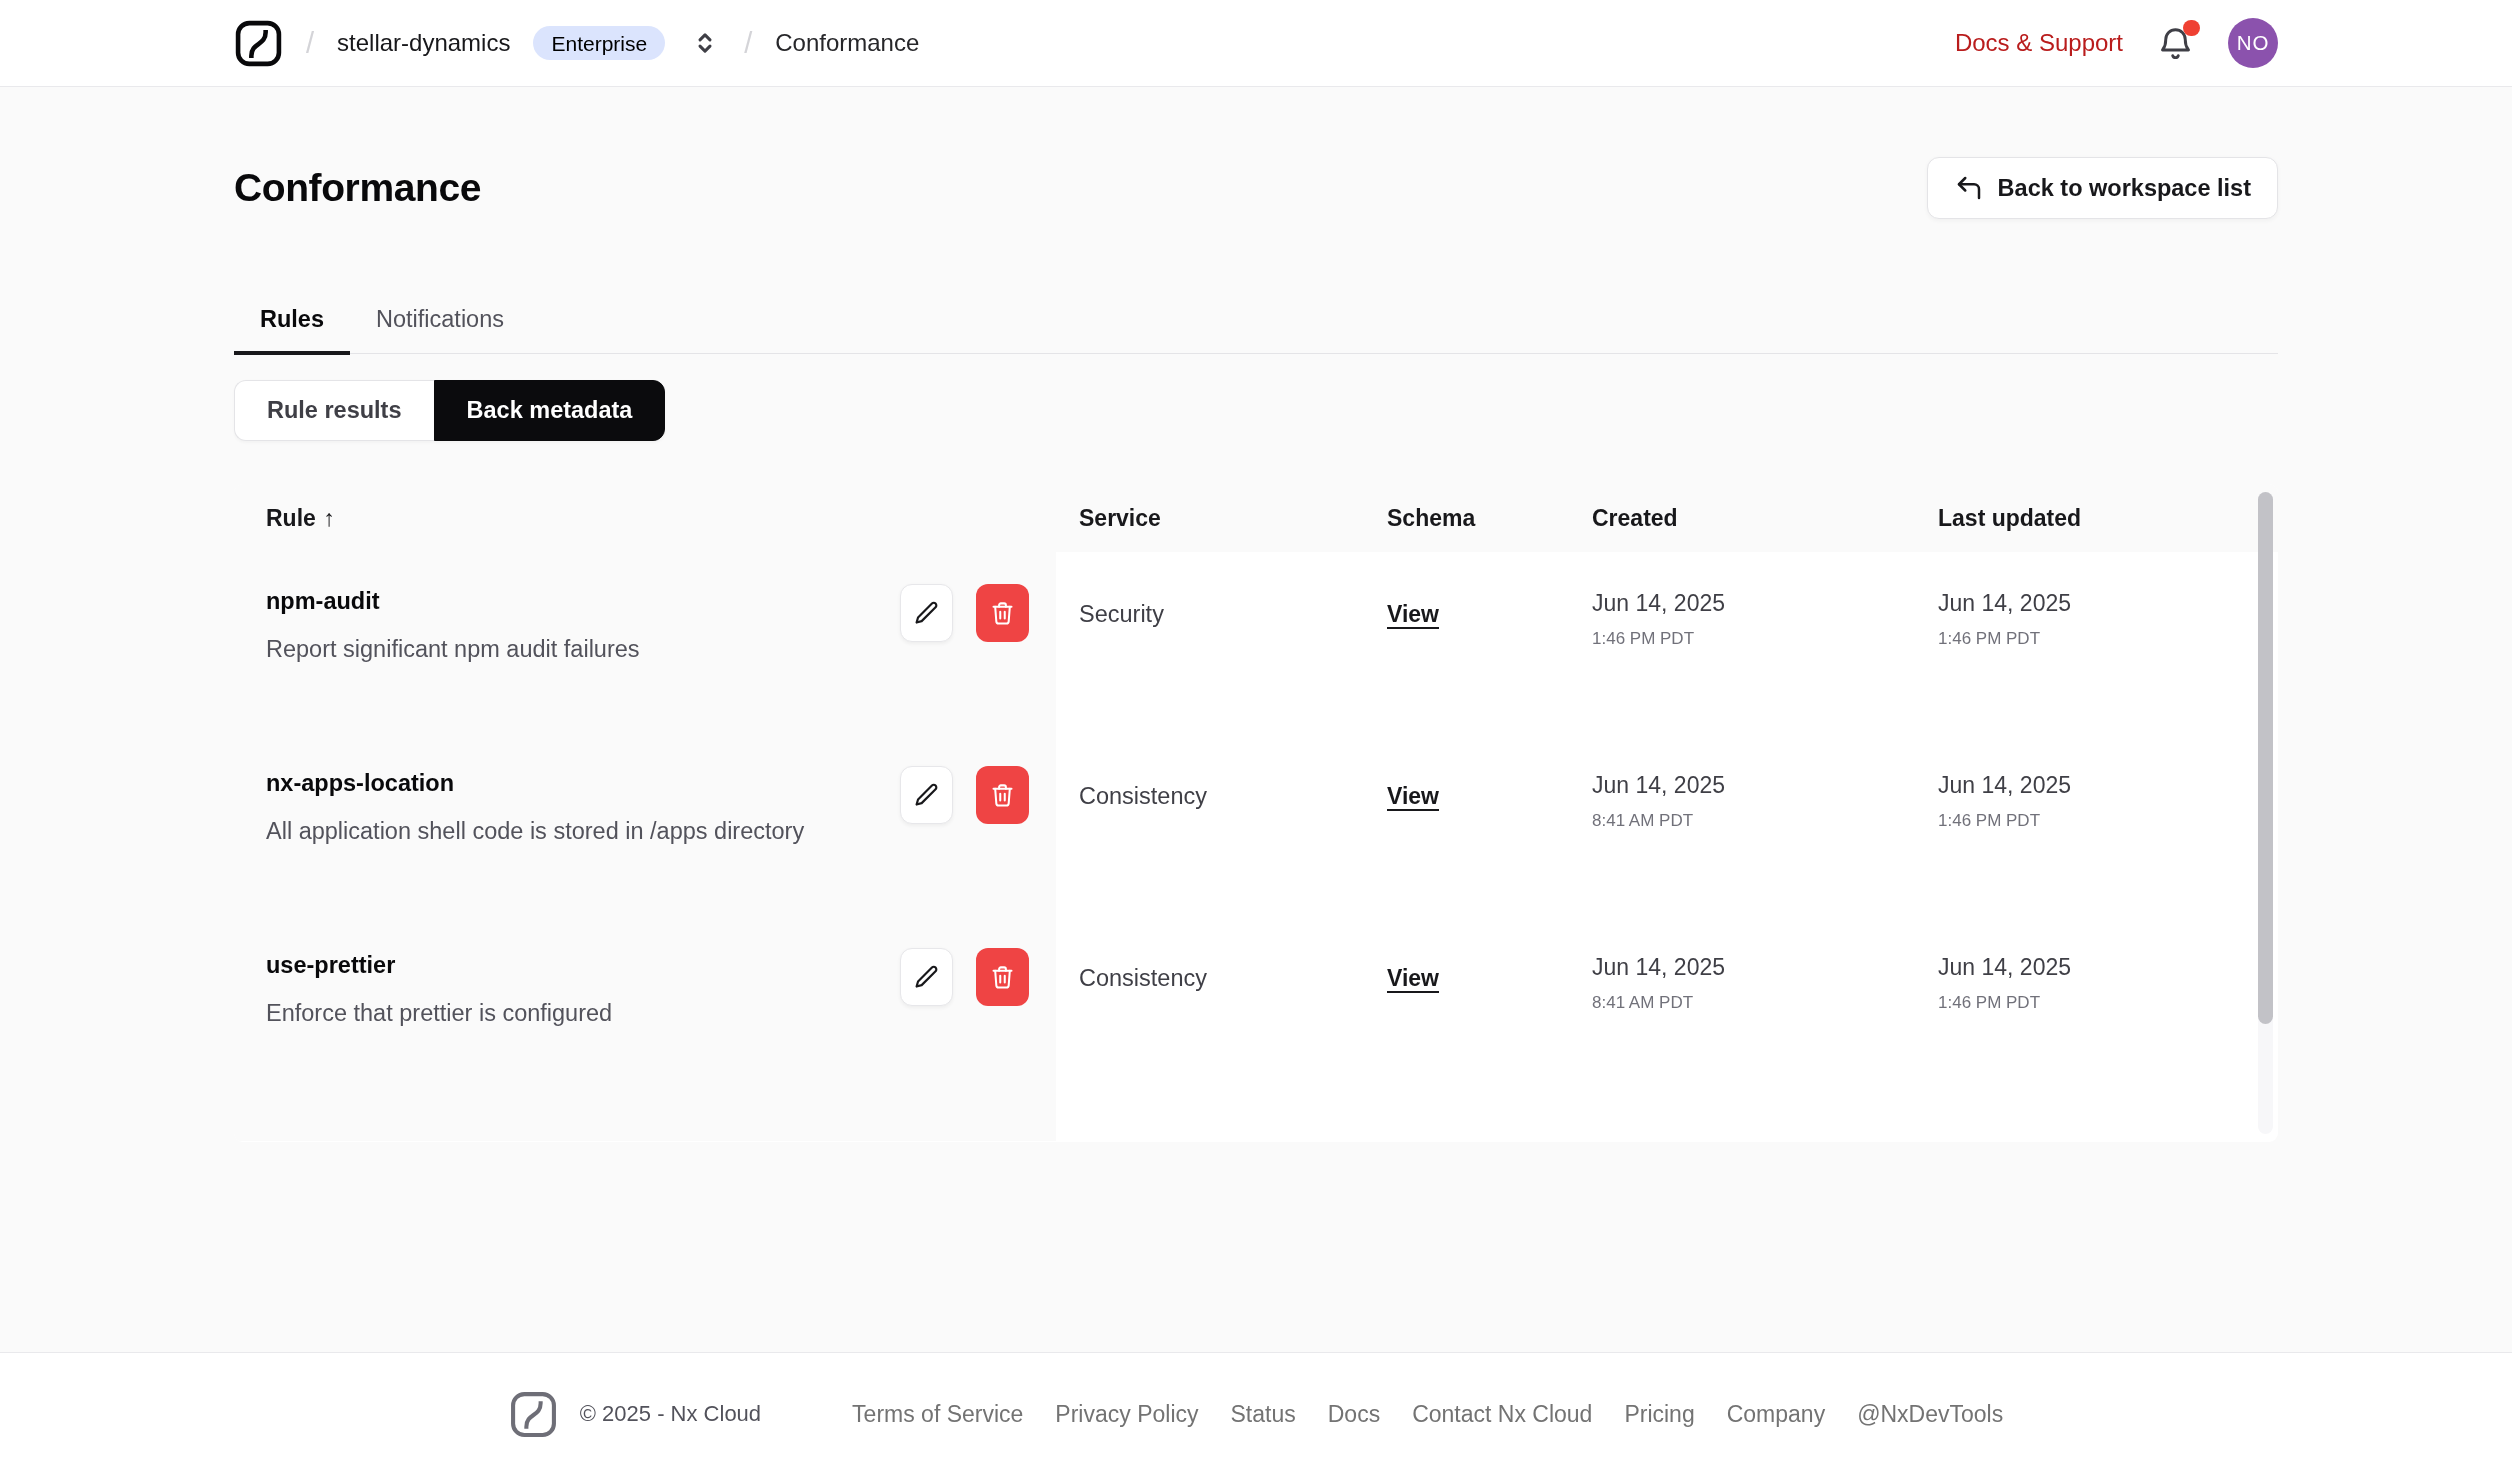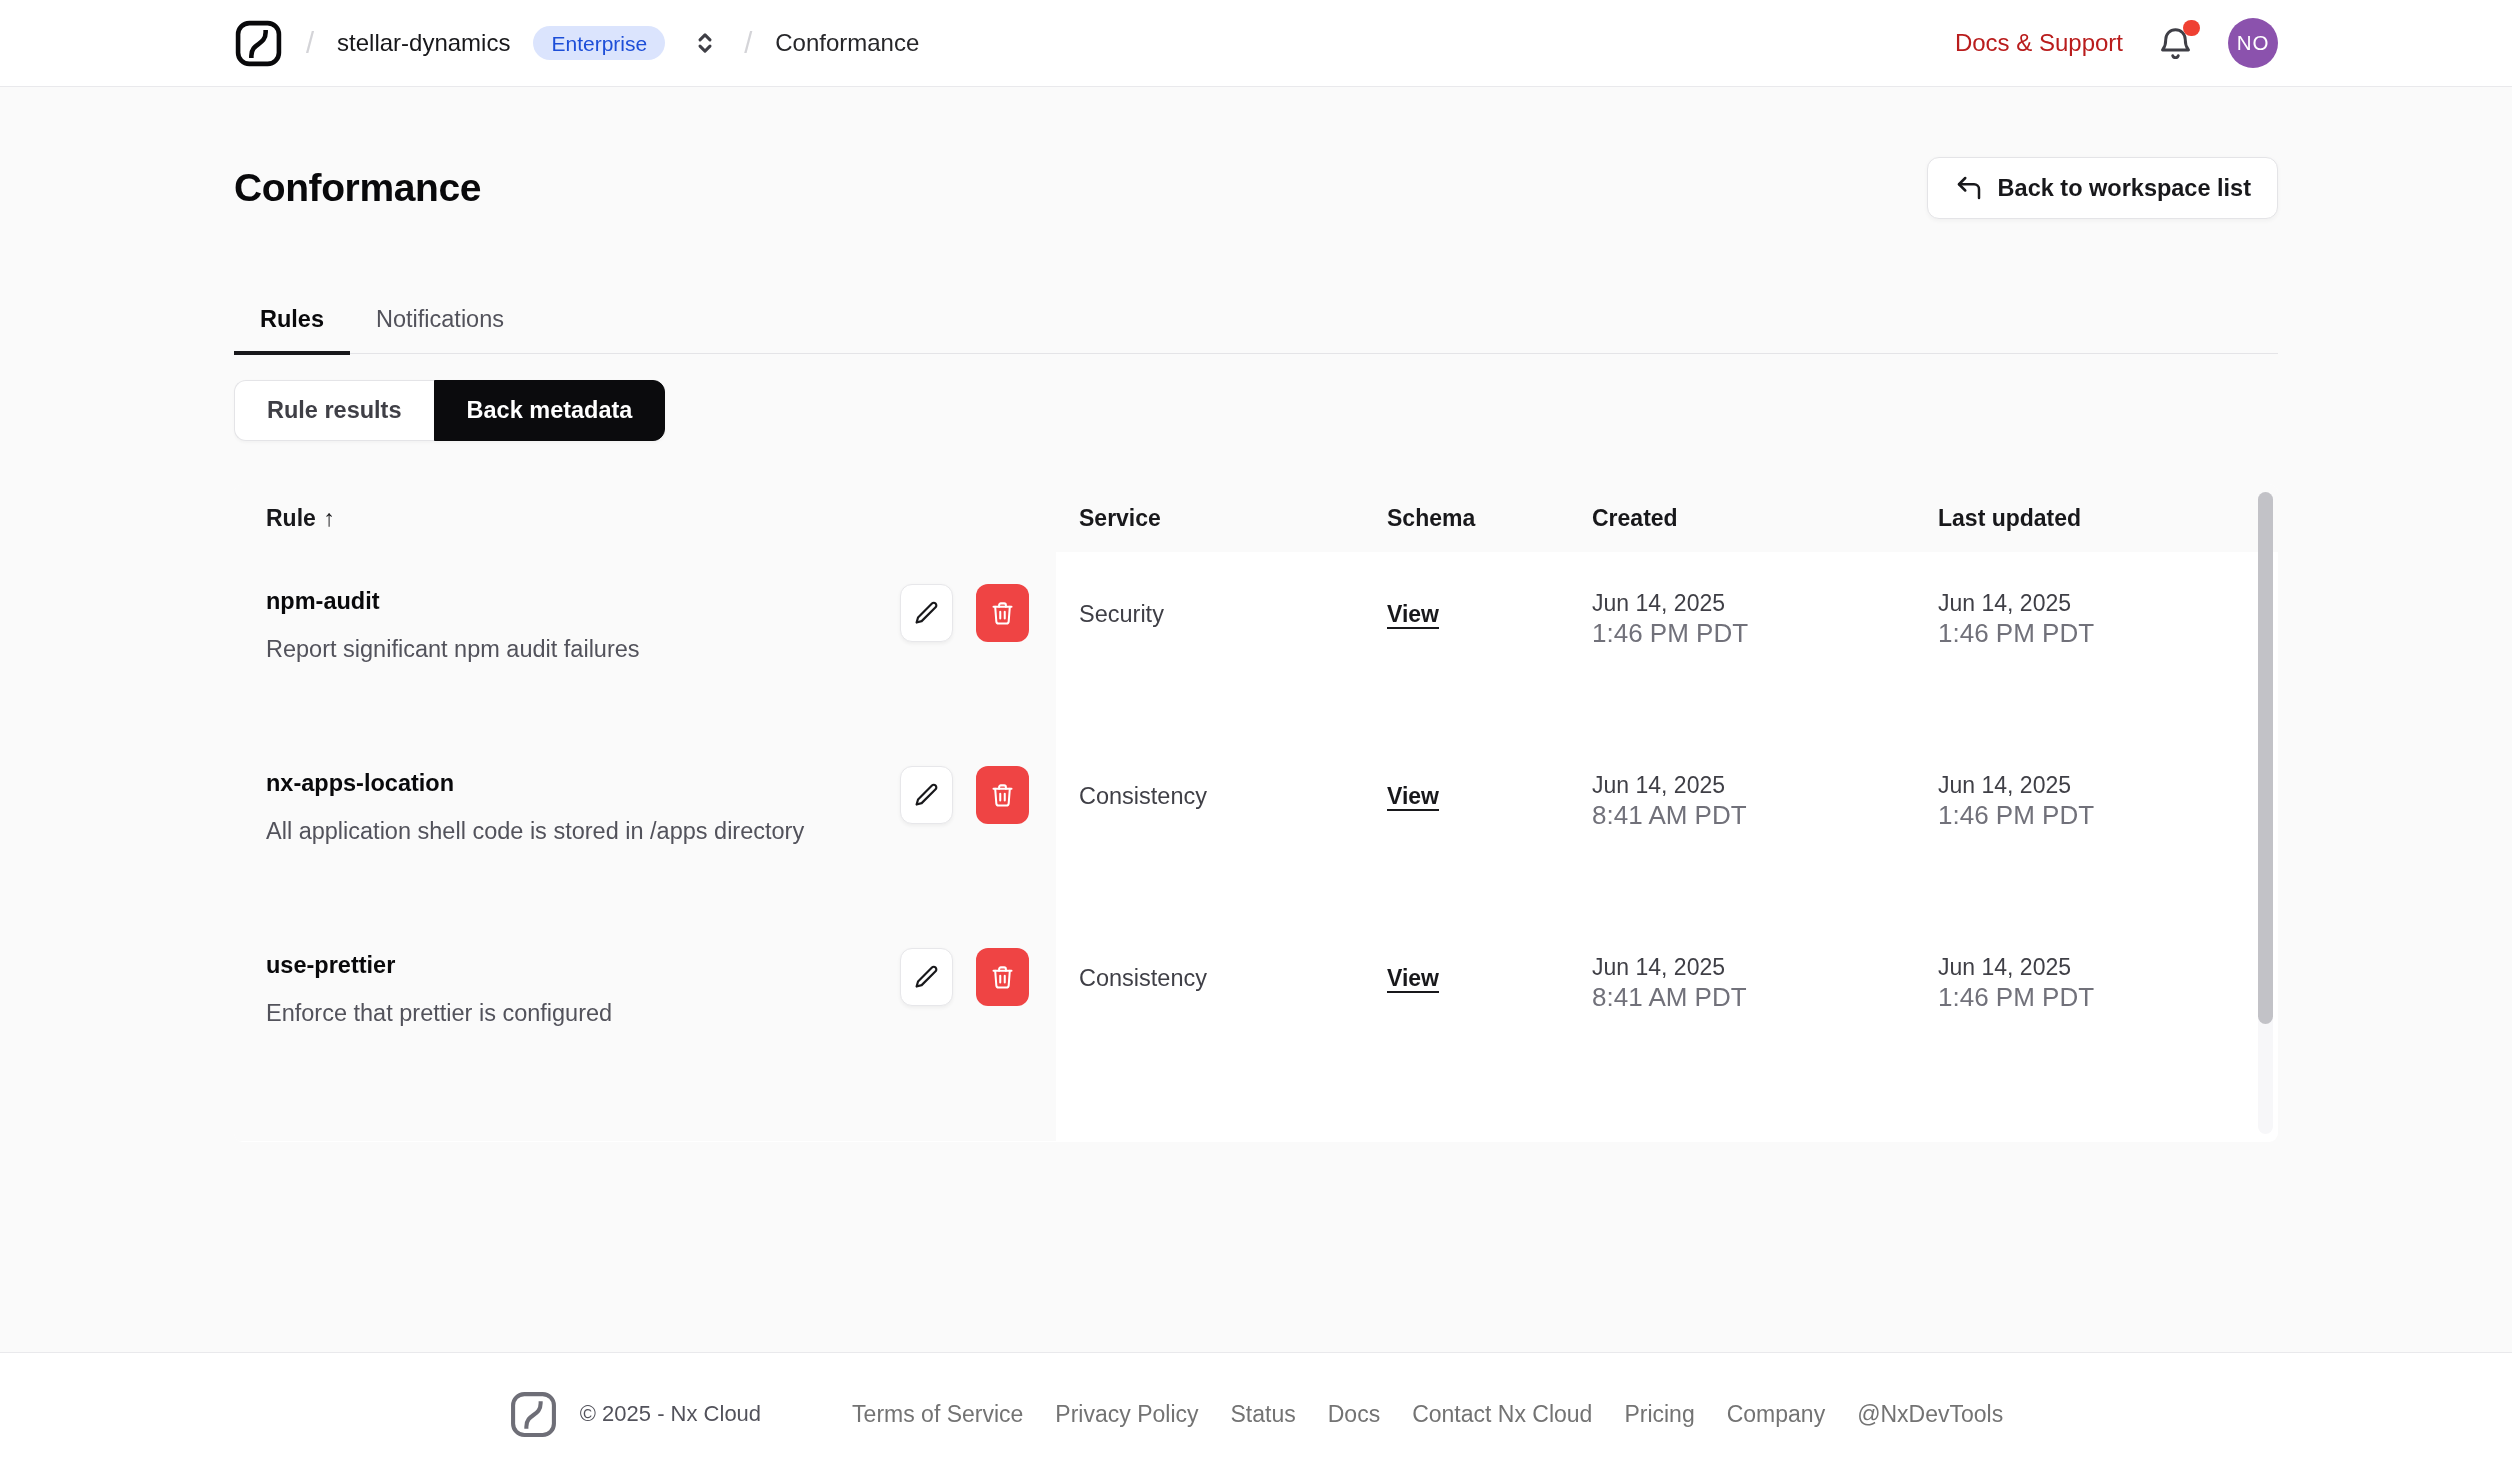--- a/index.html
+++ b/index.html
@@ -16,21 +16,21 @@
   .topnav {
     height: 87px; background: #ffffff;
     border-bottom: 1.5px solid #e9e9ec;
   }
   .topnav-inner { height: 100%; display: flex; align-items: center; }
   .crumbs { display: flex; align-items: center; gap: 23px; }
   .nx-logo { width: 49px; height: 49px; display: block; cursor: pointer; }
   .slash { color: #d4d4d8; font-size: 29px; font-weight: 300; }
   .ws-name { font-size: 24px; font-weight: 500; color: #18181b; cursor: pointer; }
   .badge {
-    background: #dbe4fd; color: #1d4ed8;
+    background: #dbe4fd; color: #000000;
     font-size: 21px; font-weight: 500;
     padding: 6.8px 18px; border-radius: 759px; line-height: 1;
   }
   .switcher { width: 33px; height: 33px; display: flex; align-items: center; justify-content: center; cursor: pointer; }
   .crumb-page { font-size: 24px; font-weight: 400; color: #27272a; }
   .nav-right { margin-left: auto; display: flex; align-items: center; gap: 33px; }
   .docs-link { font-size: 24px; color: #b91c1c; cursor: pointer; }
   .bell-wrap { position: relative; width: 39px; height: 41px; cursor: pointer; }
   .bell-dot {
     position: absolute; top: -3px; right: -4.6px;
@@ -118,21 +118,21 @@
   .icon-btn.delete { background: #ef4444; border: none; }
 
   .c-category { padding-top: 49px; font-size: 23.5px; color: #3f3f46; }
   .c-schema { padding-top: 49px; }
   .view-link {
     font-size: 23px; font-weight: 600; color: #18181b; cursor: pointer;
     text-decoration: underline; text-underline-offset: 4.6px; text-decoration-thickness: 1.5px;
   }
   .c-date { padding-top: 38px; }
   .date-line { font-size: 23px; color: #3f3f46; }
-  .time-line { margin-top: 1px; font-size: 26px; color: #71717a; }
+  .time-line { margin-top: 12px; font-size: 17px; color: #71717a; }
 
   .scrollbar-track {
     position: absolute; top: 7.6px; bottom: 7.6px; right: 4.6px; width: 15px;
     background: #f7f7f9; border-radius: 9px;
   }
   .scrollbar-thumb {
     position: absolute; top: 0; left: 0; width: 15px; height: 532px;
     background: #c2c2c7; border-radius: 9px; cursor: grab;
   }
 

